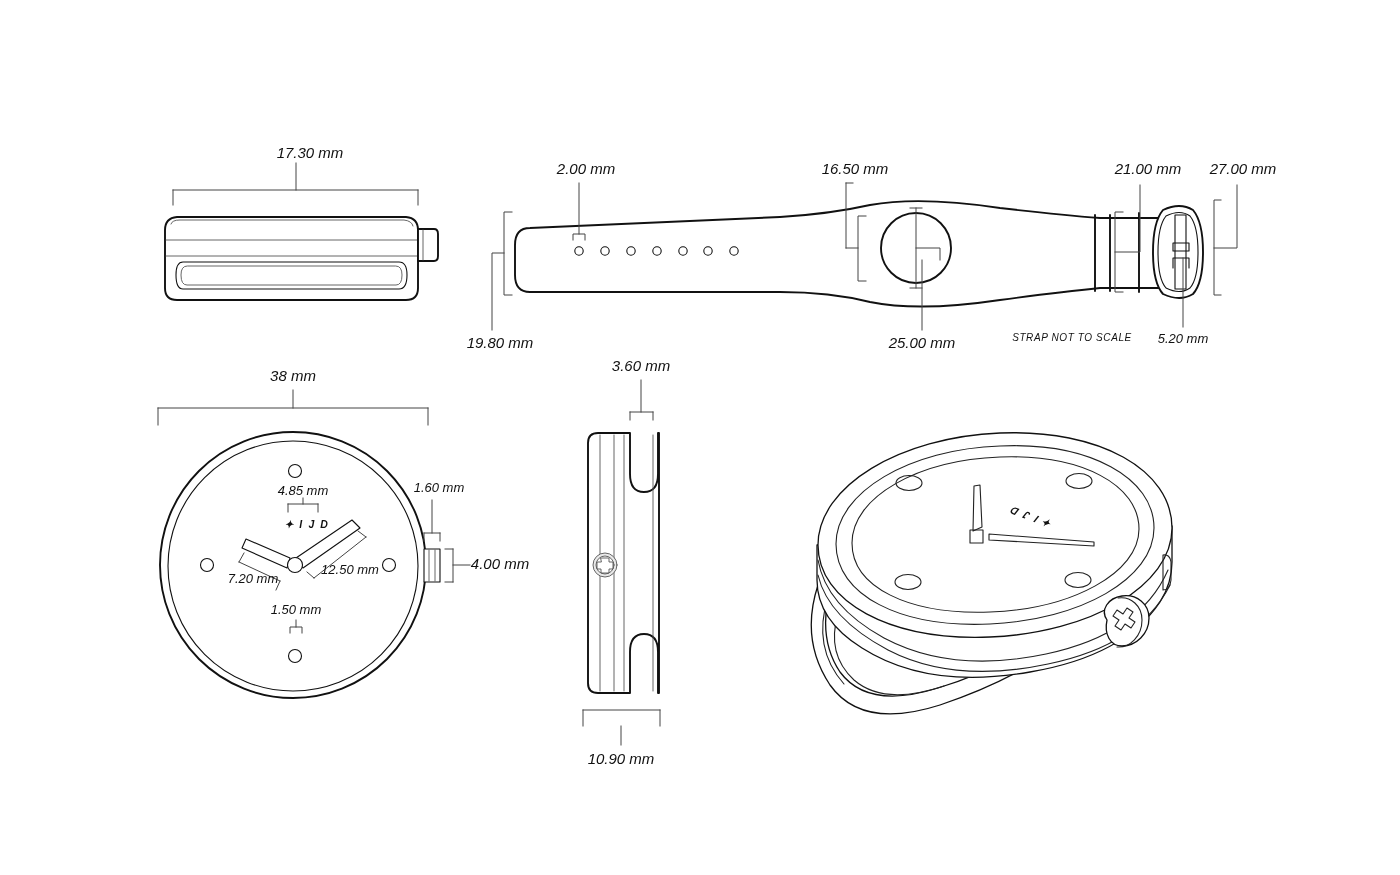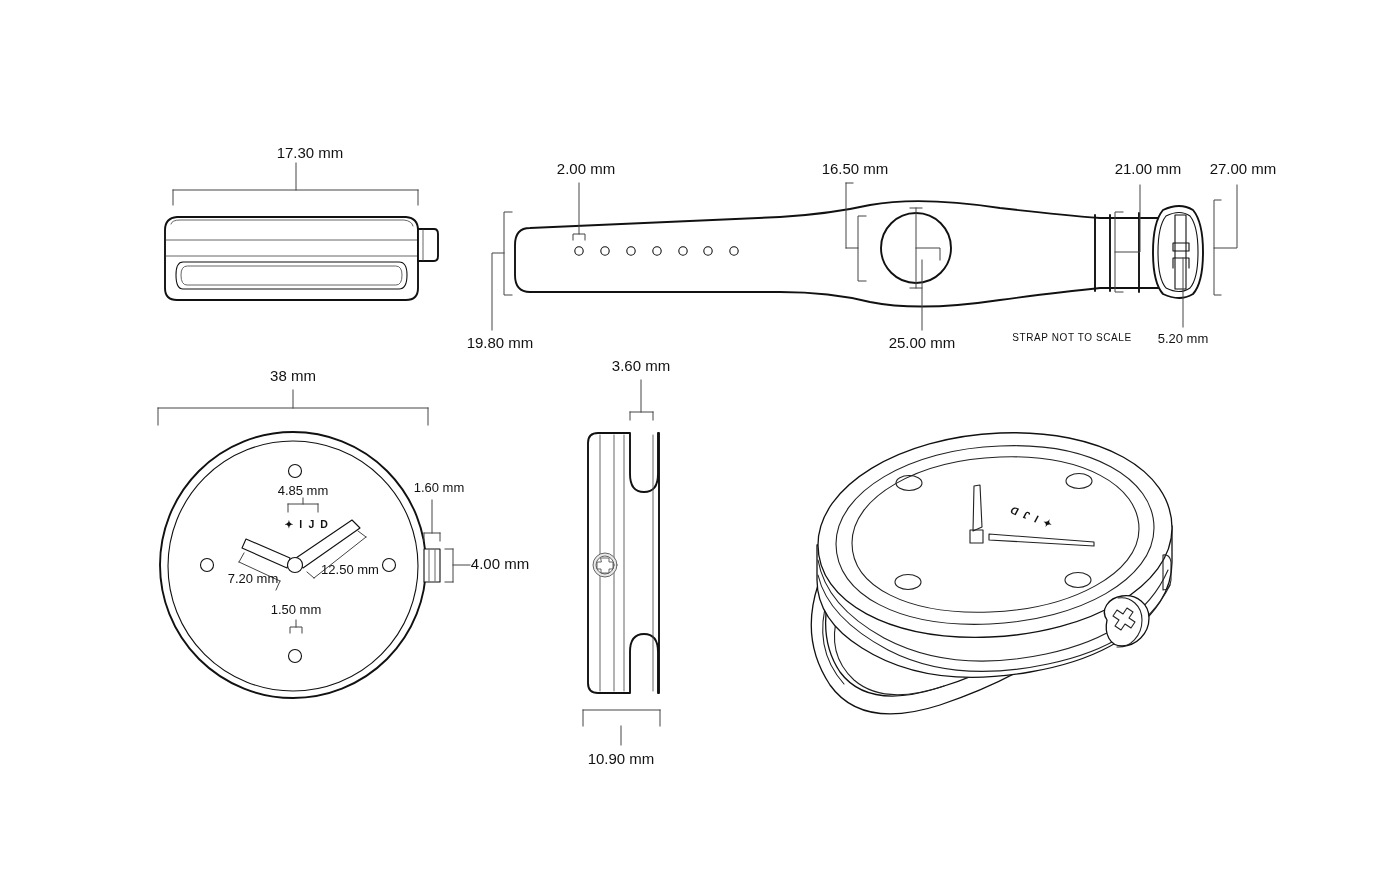--- a/index.html
+++ b/index.html
@@ -2,21 +2,21 @@
 <html><head>
 <meta charset="utf-8">
 <title>Watch Technical Drawing</title>
 <style>
   html,body{margin:0;padding:0;background:#ffffff;}
   body{
     font-family:"Liberation Sans", sans-serif;
     width:1400px;height:875px;position:relative;overflow:hidden;
     color:#111111;
   }
-  #stage{position:absolute;left:0;top:0;width:1400px;height:875px;}
+  #stage{position:absolute;left:0;top:0;width:1400px;height:875px;font-style:italic;}
   svg{display:block;}
   .dimtext{
     font-family:"Liberation Sans", sans-serif;
     font-size:15px;
     fill:#111111;
     text-anchor:middle;
     dominant-baseline:middle;
   }
   .dimtext.small{font-size:13px;}
   .dimtext.tiny{font-size:10px;letter-spacing:0.6px;}

